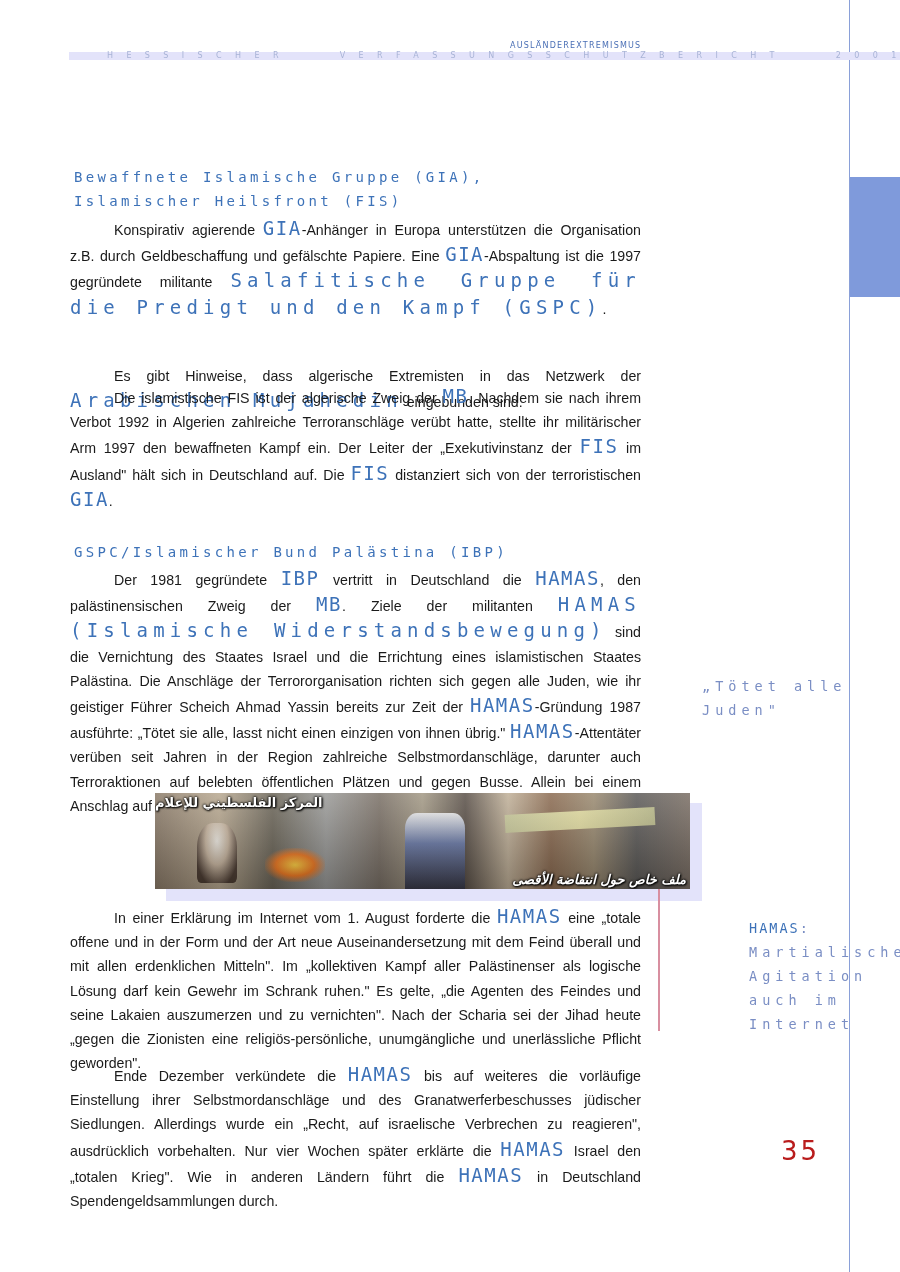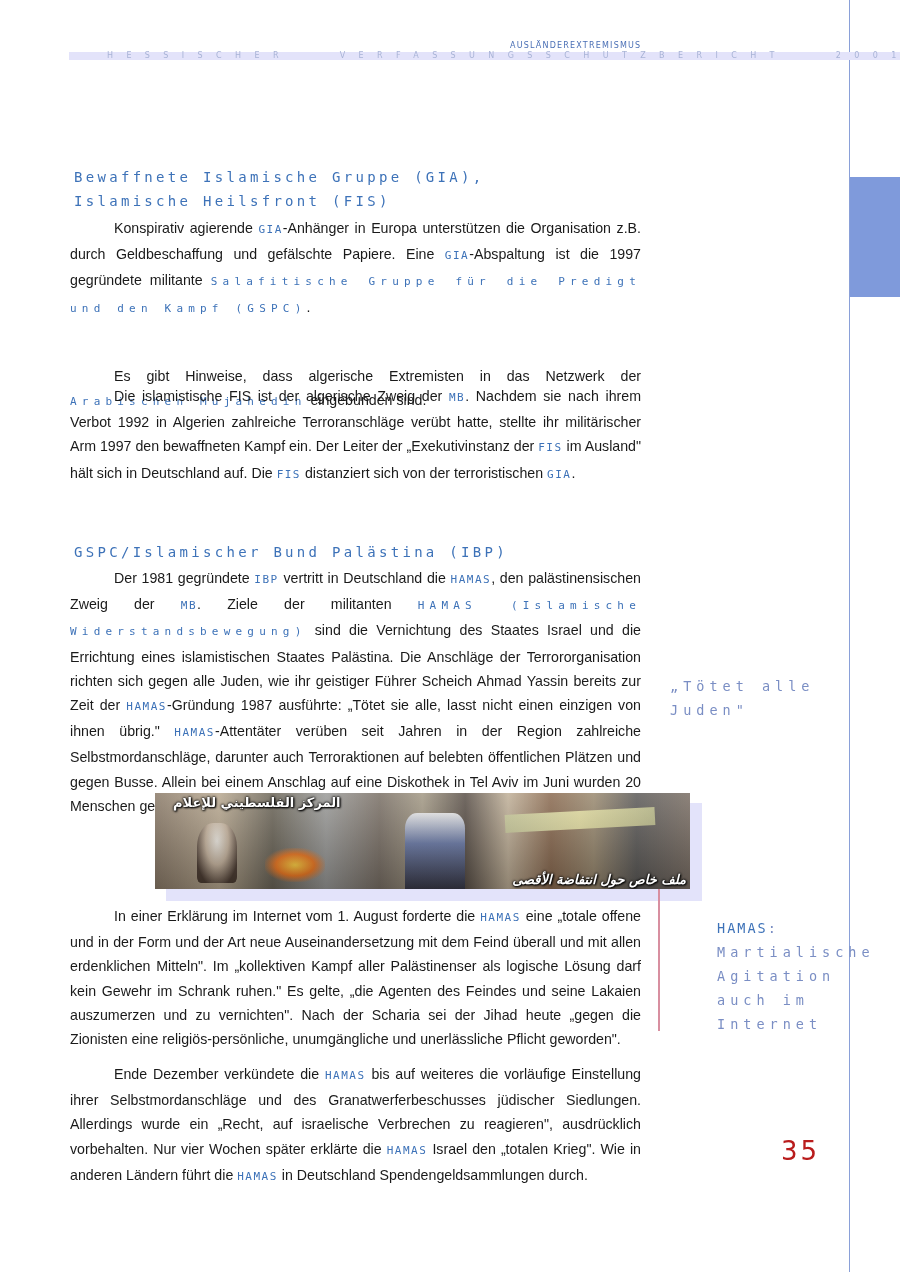--- a/index.html
+++ b/index.html
@@ -40,25 +40,25 @@
     }
     .para {
       position: absolute; left: 70px; width: 571px;
       font-family: "Liberation Sans", sans-serif;
       font-size: 14.2px; line-height: 24.2px; text-align: justify;
       color: #1a1a1a; margin: 0;
       text-indent: 44px;
     }
     .hl {
       font-family: "DejaVu Sans Mono", monospace; color: #3d72b8;
-      font-size: 11px; letter-spacing: 1.5px;
+      font-size: 19px; letter-spacing: 1.5px;
     }
     .hl-wide { letter-spacing: 5.2px; }
     .sidenote {
-      position: absolute; left: 670px;
+      position: absolute; left: 702px;
       font-family: "DejaVu Sans Mono", monospace; font-size: 13.5px;
       color: #7a8ec4; letter-spacing: 5px; line-height: 24px; white-space: pre-line;
     }
     .sidenote .strong { color: #3d72b8; letter-spacing: 2px; }
     .photo-shadow {
       position: absolute; left: 166px; top: 803px; width: 536px; height: 98px;
       background: #e3e3fa;
     }
     .photo {
       position: absolute; left: 155px; top: 793px; width: 535px; height: 96px;
@@ -83,21 +83,21 @@
     }
     .photo .stretcher {
       position: absolute; left: 350px; top: 18px; width: 150px; height: 18px;
       background: linear-gradient(90deg, #c8c89a, #e2dca0, #b8b888); transform: rotate(-3deg);
     }
     .photo .caption-ar {
       position: absolute; color: #ffffff; font-weight: bold; font-size: 13px;
       text-shadow: 0 0 3px #000, 0 0 2px #000, 1px 1px 2px #000;
       font-family: "DejaVu Sans", sans-serif; direction: rtl;
     }
-    .photo .cap1 { left: 18px; top: 2px; }
+    .photo .cap1 { left: 0; top: 2px; }
     .photo .cap2 { right: 4px; bottom: 2px; font-style: italic; }
     .red-line {
       position: absolute; left: 658px; top: 889px; width: 2px; height: 142px;
       background: #d88fa0;
     }
     .page-number {
       position: absolute; left: 781px; top: 1136px;
       font-family: "DejaVu Sans", sans-serif; font-size: 26px; color: #b91c1c;
       letter-spacing: 3px;
     }
@@ -107,21 +107,21 @@
 
 <div class="vline"></div>
 <div class="side-tab"></div>
 
 <div class="header-section">AUSLÄNDEREXTREMISMUS</div>
 <div class="header-band"></div>
 <div class="header-band-text">HESSISCHER   VERFASSUNGSSCHUTZBERICHT   2001</div>
 
 <h2 class="heading" style="top:155px;">
   <span>Bewaffnete Islamische Gruppe (GIA),</span><br>
-  <span>Islamische Heilsfront (FIS)</span>
+  <span>Islamischer Heilsfront (FIS)</span>
 </h2>
 
 <p class="para" style="top:216px;"><span>Konspirativ agierende </span><span class="hl">GIA</span><span>-Anhänger in Europa unterstützen die Organisation z.B. durch Geldbeschaffung und gefälschte Papiere. Eine </span><span class="hl">GIA</span><span>-Abspaltung ist die 1997 gegründete militante </span><span class="hl hl-wide">Salafitische Gruppe für die Predigt und den Kampf (GSPC)</span><span>.</span></p>
 
 <p class="para" style="top:324px;margin-top:40px;"><span>Es gibt Hinweise, dass algerische Extremisten in das Netzwerk der </span><span class="hl hl-wide">Arabischen Mujahedin</span><span> eingebunden sind.</span></p>
 
 <p class="para" style="top:384px;"><span>Die islamistische FIS ist der algerische Zweig der </span><span class="hl">MB</span><span>. Nachdem sie nach ihrem Verbot 1992 in Algerien zahlreiche Terroranschläge verübt hatte, stellte ihr militärischer Arm 1997 den bewaffneten Kampf ein. Der Leiter der „Exekutivinstanz der </span><span class="hl">FIS</span><span> im Ausland" hält sich in Deutschland auf. Die </span><span class="hl">FIS</span><span> distanziert sich von der terroristischen </span><span class="hl">GIA</span><span>.</span></p>
 
 <h2 class="heading" style="top:530px;">GSPC/Islamischer Bund Palästina (IBP)</h2>
 

